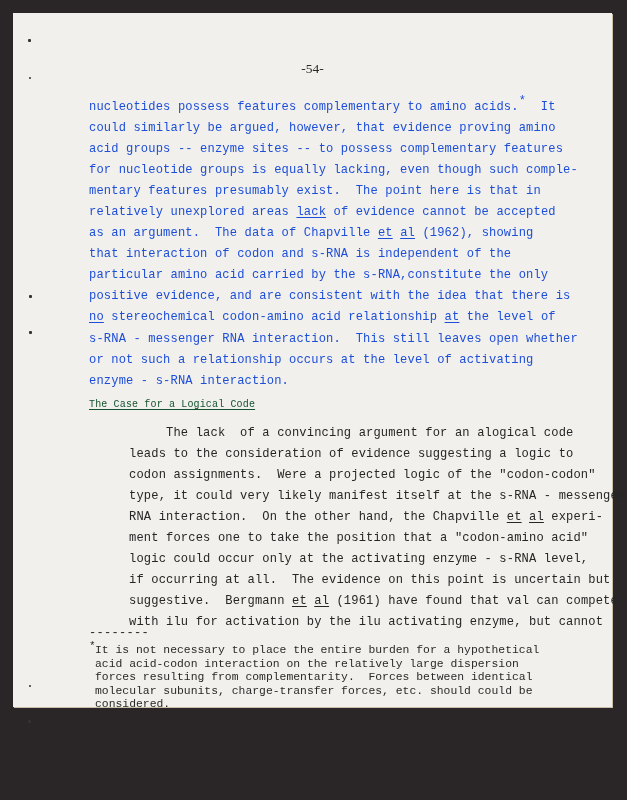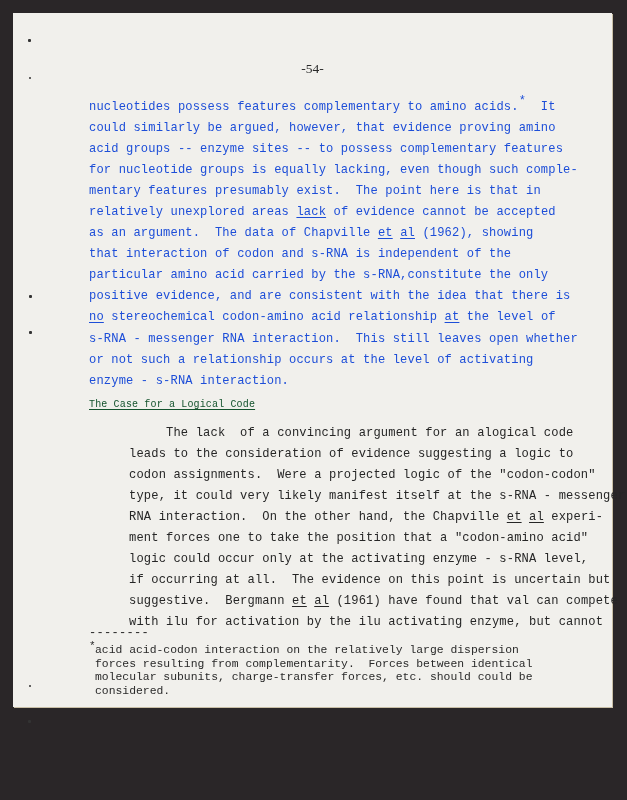--- a/index.html
+++ b/index.html
@@ -56,15 +56,15 @@
   <div class="body-text" id="para1"><span class="line"><span>nucleotides possess features complementary to amino acids.</span><sup class="ast">*</sup><span>  It</span></span><span class="line"><span>could similarly be argued, however, that evidence proving amino</span></span><span class="line"><span>acid groups -- enzyme sites -- to possess complementary features</span></span><span class="line"><span>for nucleotide groups is equally lacking, even though such comple-</span></span><span class="line"><span>mentary features presumably exist.  The point here is that in</span></span><span class="line"><span>relatively unexplored areas </span><span class="ul">lack</span><span> of evidence cannot be accepted</span></span><span class="line"><span>as an argument.  The data of Chapville </span><span class="ul">et</span><span> </span><span class="ul">al</span><span> (1962), showing</span></span><span class="line"><span>that interaction of codon and s-RNA is independent of the</span></span><span class="line"><span>particular amino acid carried by the s-RNA,constitute the only</span></span><span class="line"><span>positive evidence, and are consistent with the idea that there is</span></span><span class="line"><span class="ul">no</span><span> stereochemical codon-amino acid relationship </span><span class="ul">at</span><span> the level of</span></span><span class="line"><span>s-RNA - messenger RNA interaction.  This still leaves open whether</span></span><span class="line"><span>or not such a relationship occurs at the level of activating</span></span><span class="line"><span>enzyme - s-RNA interaction.</span></span></div>
 
   <div class="heading ul">The Case for a Logical Code</div>
 
   <div class="para2" id="para2"><span class="line"><span>     The lack  of a convincing argument for an alogical code</span></span><span class="line"><span>leads to the consideration of evidence suggesting a logic to</span></span><span class="line"><span>codon assignments.  Were a projected logic of the "codon-codon"</span></span><span class="line"><span>type, it could very likely manifest itself at the s-RNA - messenger</span></span><span class="line"><span>RNA interaction.  On the other hand, the Chapville </span><span class="ul">et</span><span> </span><span class="ul">al</span><span> experi-</span></span><span class="line"><span>ment forces one to take the position that a "codon-amino acid"</span></span><span class="line"><span>logic could occur only at the activating enzyme - s-RNA level,</span></span><span class="line"><span>if occurring at all.  The evidence on this point is uncertain but</span></span><span class="line"><span>suggestive.  Bergmann </span><span class="ul">et</span><span> </span><span class="ul">al</span><span> (1961) have found that val can compete</span></span><span class="line"><span>with ilu for activation by the ilu activating enzyme, but cannot</span></span></div>
 
   <div class="rule">--------</div>
 
   <div class="footnote">
     <span class="fn-ast">*</span>
-    <div class="fn-text" id="fnText"><div>acid acid-codon interaction on the relatively large dispersion</div><div>forces resulting from complementarity.  Forces between identical</div><div>molecular subunits, charge-transfer forces, etc. should could be</div><div>considered.</div></div>
+    <div class="fn-text" id="fnText"><div>It is not necessary to place the entire burden for a hypothetical</div><div>acid acid-codon interaction on the relatively large dispersion</div><div>forces resulting from complementarity.  Forces between identical</div><div>molecular subunits, charge-transfer forces, etc. should could be</div><div>considered.</div></div>
   </div>
 </div>
 
 </body></html>

